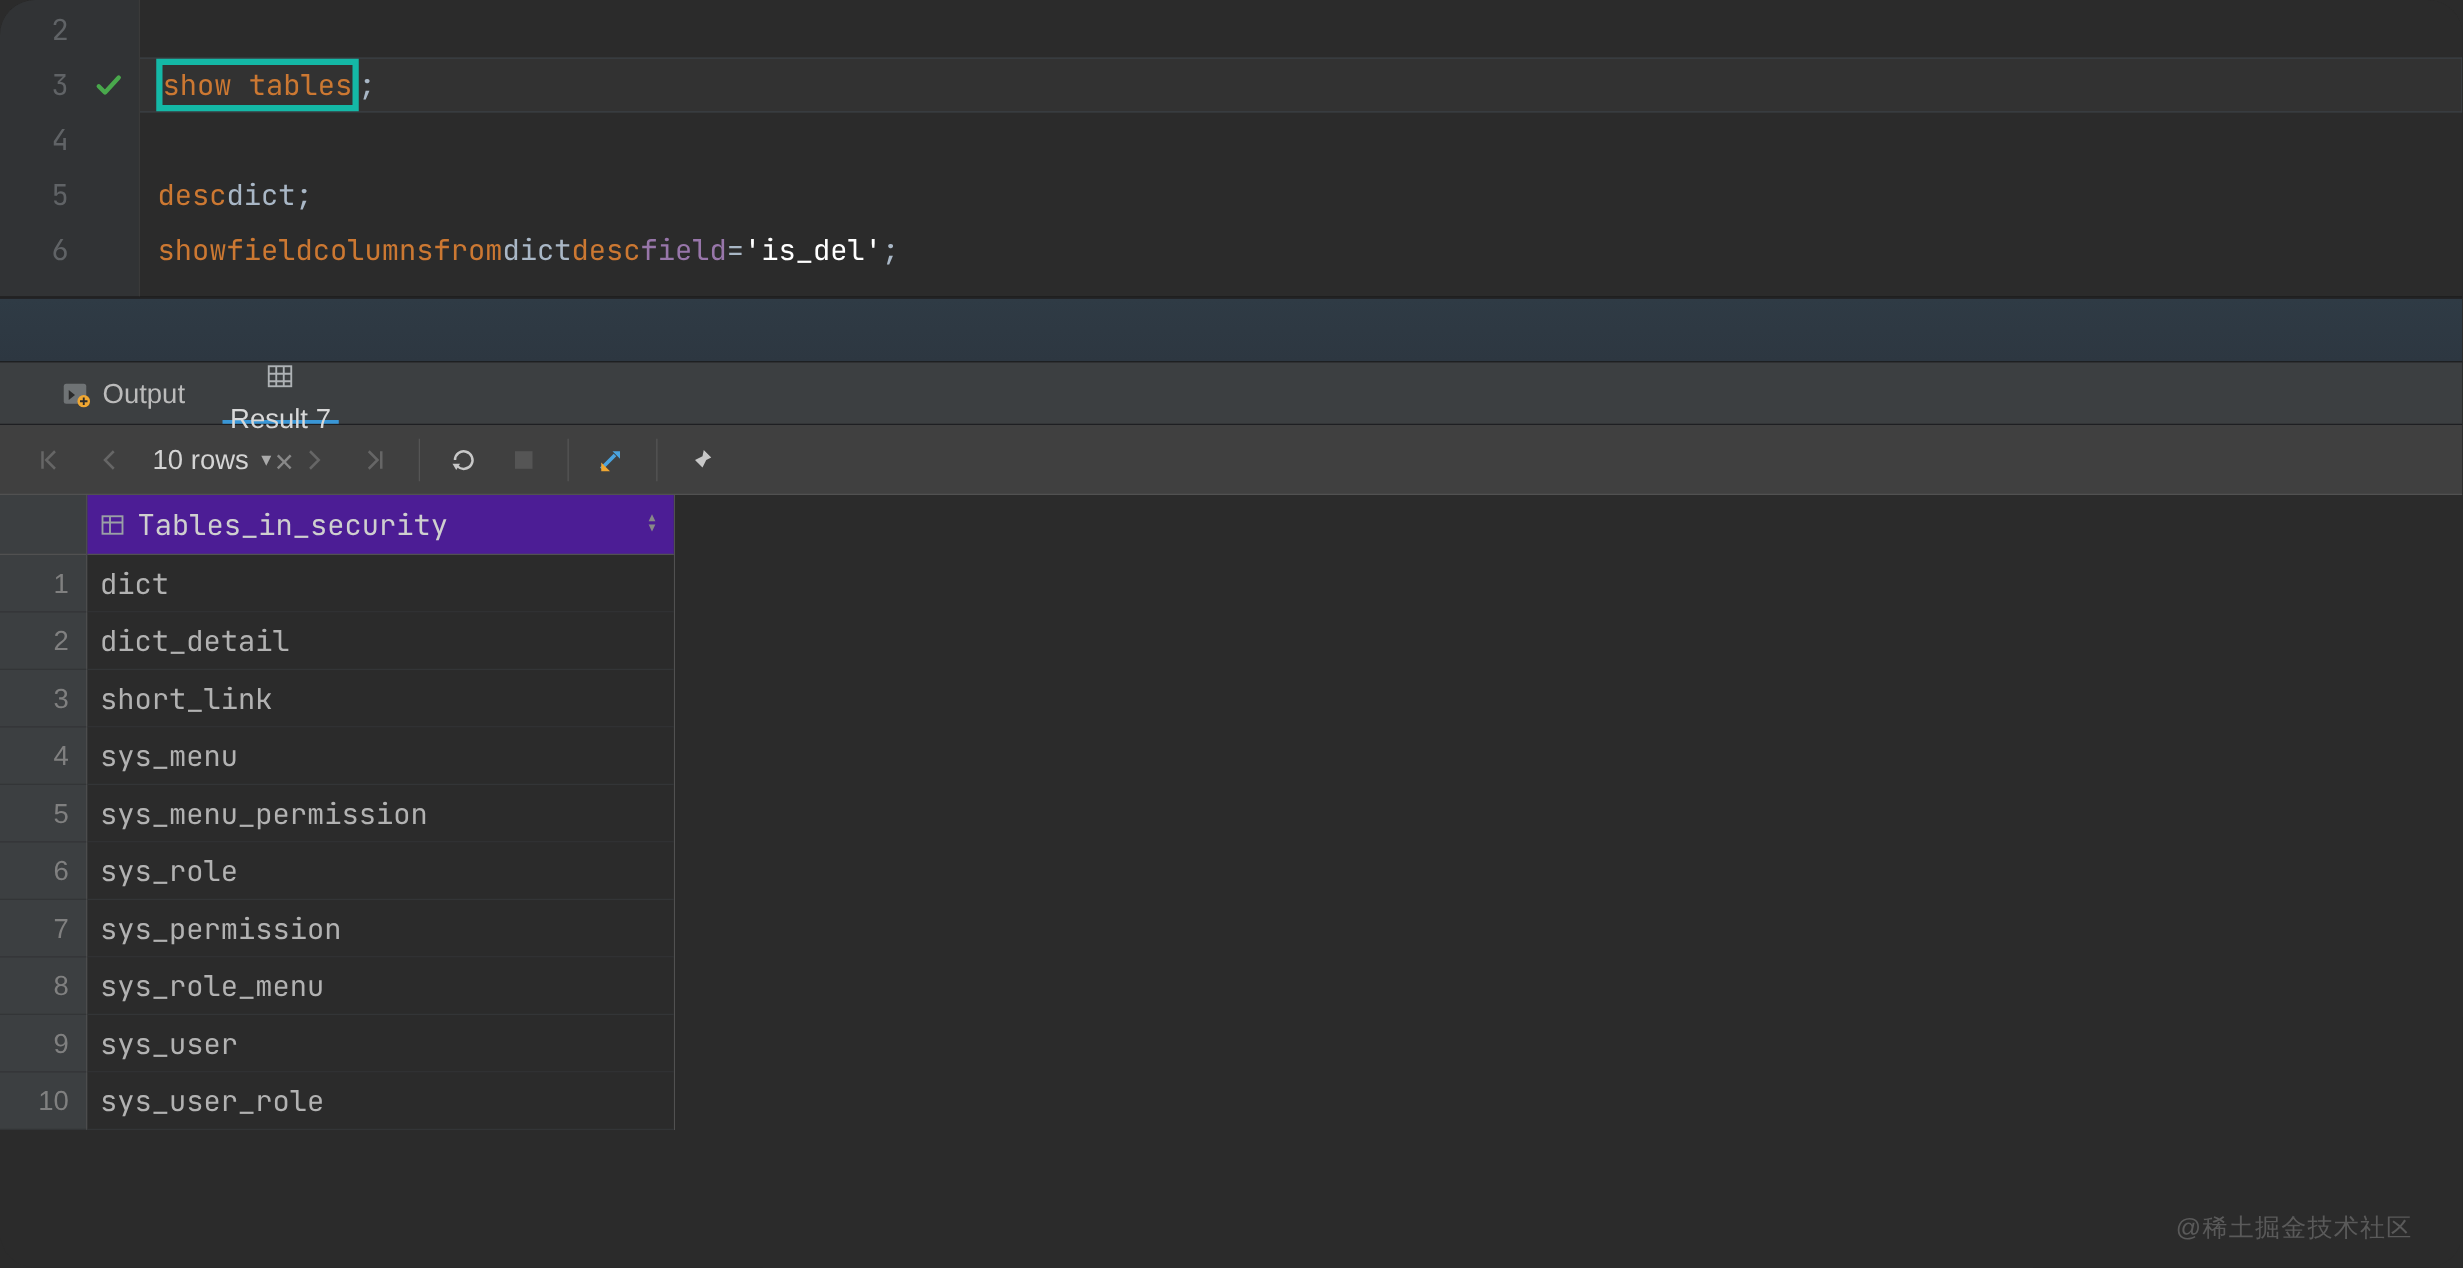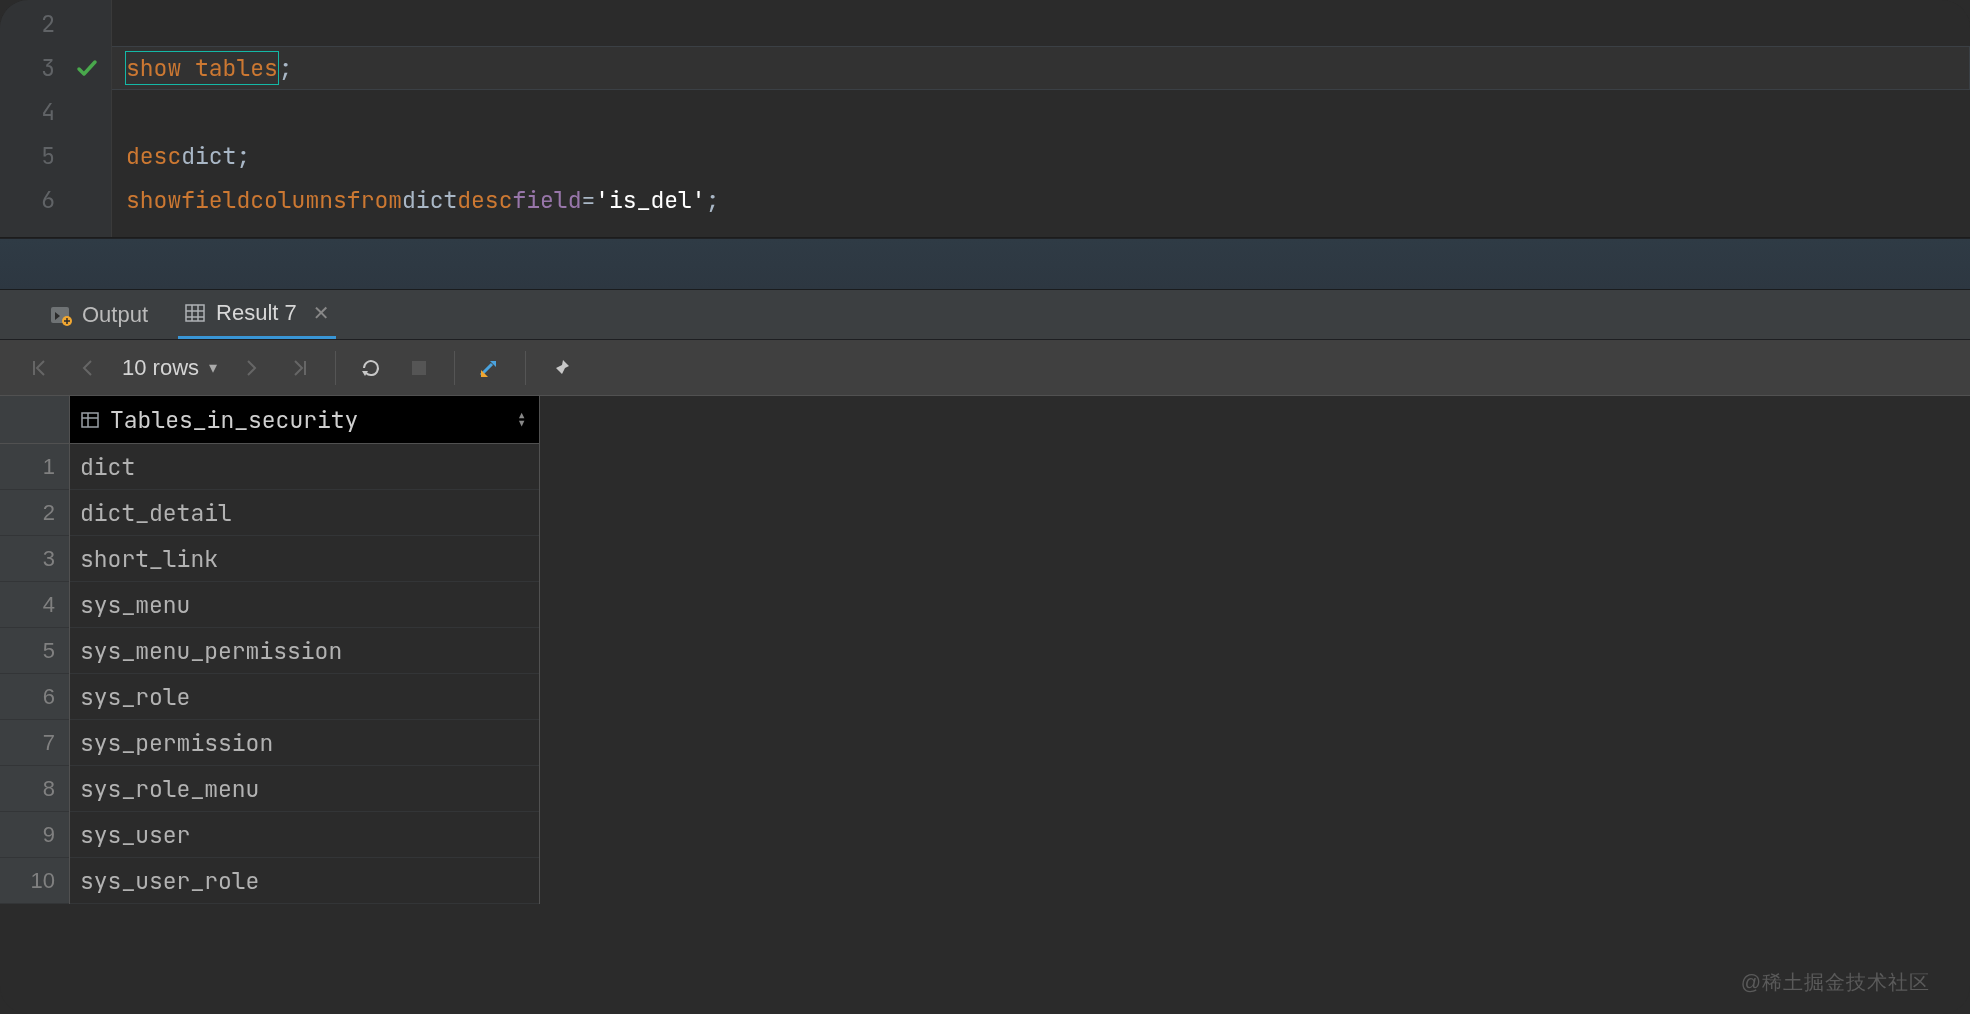--- a/index.html
+++ b/index.html
@@ -63,21 +63,21 @@
     align-items: center;
     white-space: pre;
   }
   .code-line.current { background: #323232; border: 1px solid #3b4045; border-left:none; margin-left:-14px; padding-left:13px; }
   .kw { color: #cc7832; }
   .ident { color: #a9b7c6; }
   .punct { color: #a9b7c6; }
   .str { color: #ffffff; }
   .op { color: #a9b7c6; }
   .col { color: #9876aa; }
-  .sel-box { border:1px solid #14b8a6; padding:1px 0; }
+  .sel-box { border:5px solid #14b8a6; padding:1px 0; }
 
   .divider-bar {
     height: 52px;
     background: linear-gradient(#2f3b45, #2d3741);
     border-top: 1px solid #202225;
     border-bottom: 1px solid #1a1c1e;
   }
 
   
   .result-tabs {
@@ -92,20 +92,21 @@
     font-family: -apple-system, "Segoe UI", sans-serif;
   }
   .result-tab {
     display: flex; align-items:center; gap:10px;
     color:#bbbbbb; height:100%;
     padding: 0 6px;
   }
   .result-tab.active {
     border-bottom: 3px solid #3996d6;
     color:#d8d8d8;
+    flex-direction:column;
   }
   .tab-icon { display:flex; align-items:center; }
   .close-x { color:#888; margin-left:6px; font-size:20px; }
 
   
   .result-toolbar {
     display:flex; align-items:center;
     height: 56px;
     background:#404040;
     border-bottom:1px solid #515151;
@@ -133,21 +134,21 @@
     font-family: -apple-system,"Segoe UI",sans-serif;
   }
   .grid-header-spacer { height:48px; border-bottom:1px solid #515151; }
   .grid-rownum { height:46px; display:flex; align-items:center; justify-content:flex-end; padding-right:14px; border-bottom:1px solid #333537;}
   .grid-col {
     width: 470px;
     border-right:1px solid #515151;
   }
   .grid-header {
     height:48px;
-    background:#000000;
+    background:#4c1d95;
     border-bottom:1px solid #515151;
     display:flex; align-items:center;
     padding-left:10px;
     gap:10px;
     color:#cfcfcf;
     font-size:23px;
     font-family: "JetBrains Mono","Menlo",monospace;
     position:relative;
   }
   .grid-header .sort {

